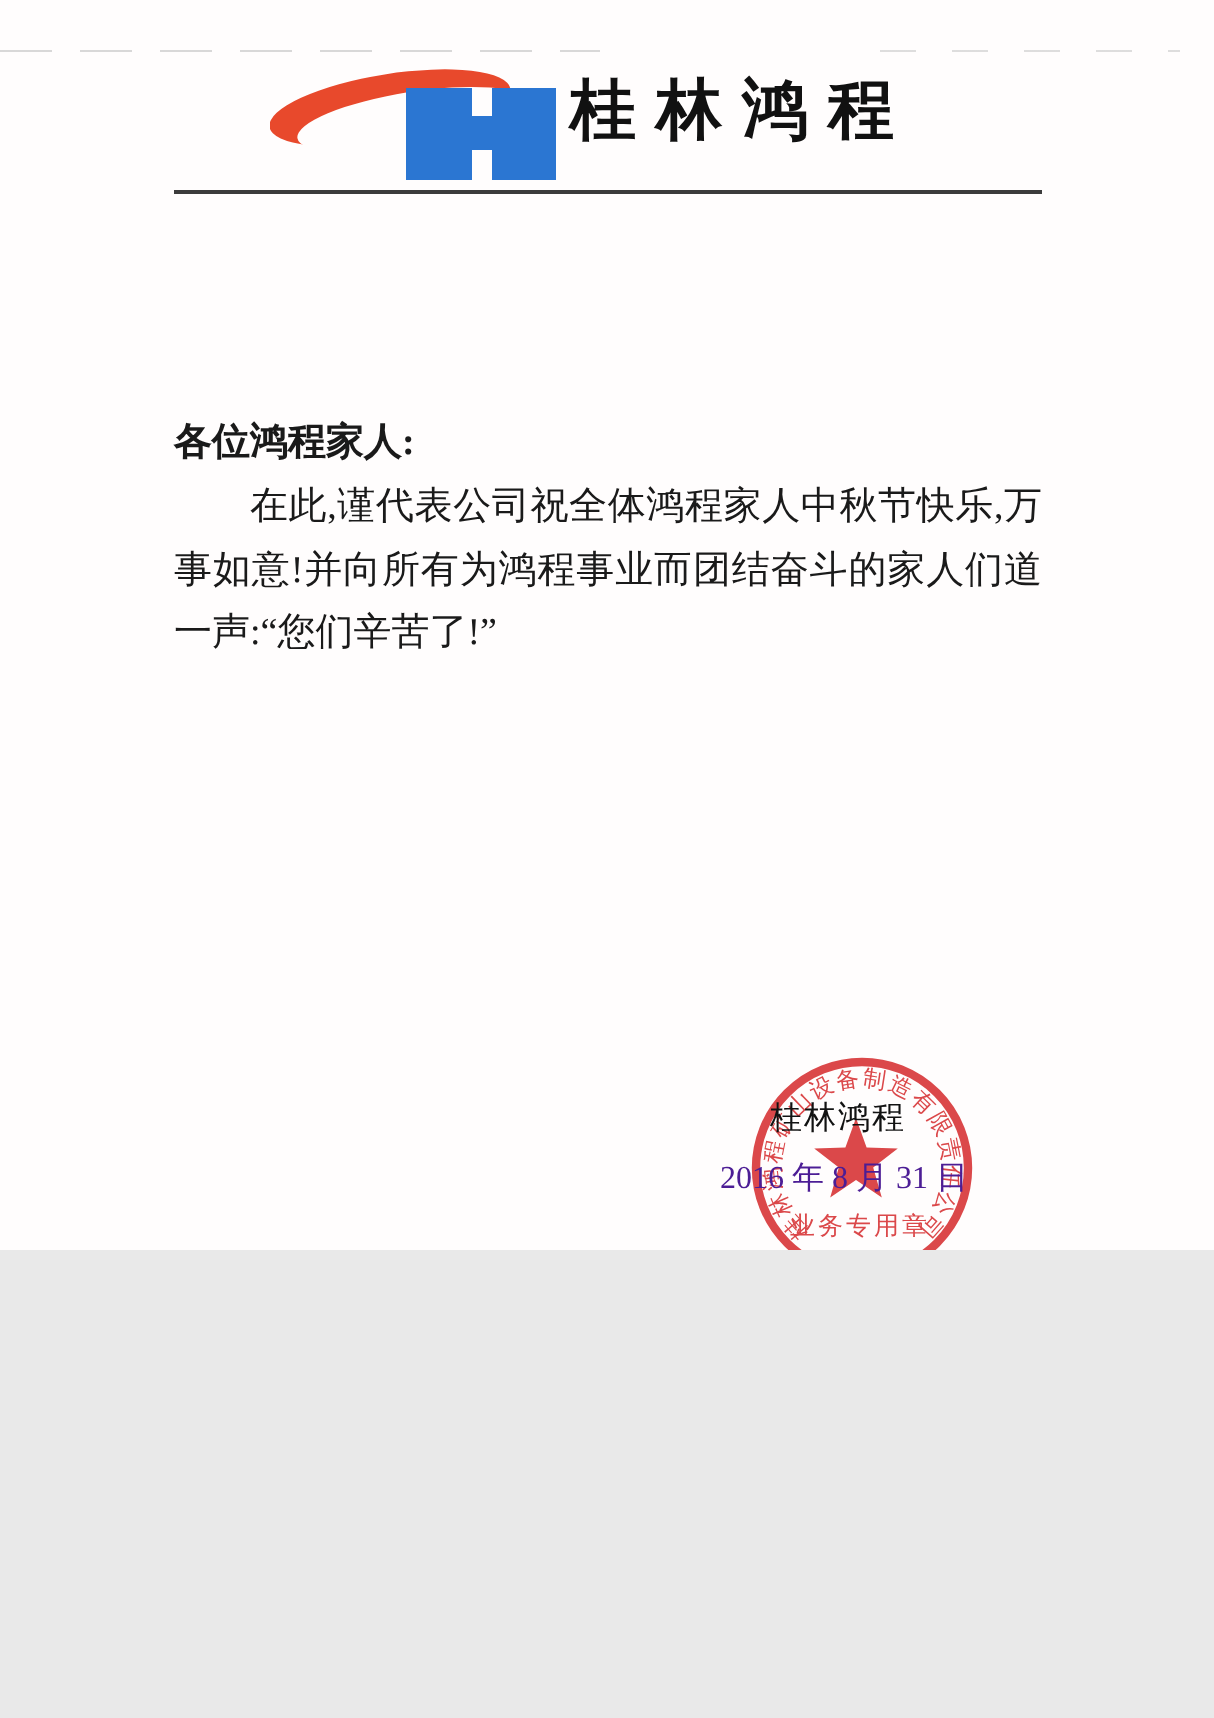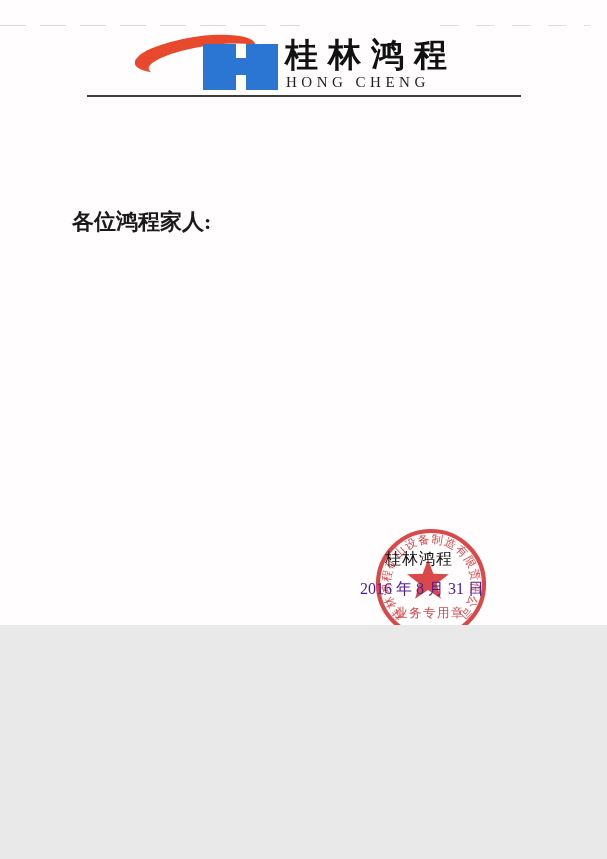--- a/index.html
+++ b/index.html
@@ -18,22 +18,22 @@
   .logo-svg{position:absolute;left:0;top:0;}
   .logo-cn{position:absolute;left:150px;top:4px;width:190px;font-family:"Liberation Sans","DejaVu Sans",sans-serif;
     font-weight:bold;font-size:33px;letter-spacing:10px;color:#111;white-space:nowrap;line-height:34px;}
   .logo-en{position:absolute;left:151px;top:40px;width:190px;font-size:15px;letter-spacing:4.5px;
     color:#222;white-space:nowrap;font-family:"Liberation Serif",serif;}
   .divider{position:absolute;left:87px;top:95px;width:434px;height:2px;background:#3c3c3c;}
   
   .title{position:absolute;left:0;top:148px;width:607px;text-align:center;
     font-size:25px;font-weight:bold;letter-spacing:1px;}
   
-  .body-block{position:absolute;left:72px;top:206px;width:434px;
-    font-size:22px;line-height:31.8px;text-align:justify;}
+  .body-block{position:absolute;left:87px;top:206px;width:434px;
+    font-size:19px;line-height:31.8px;text-align:justify;}
   .salutation{font-weight:bold;}
   .body-block p{margin:0;text-indent:2em;}
   
   .seal{position:absolute;left:371px;top:524px;width:120px;height:120px;opacity:.92;}
   
   .sign-name{position:absolute;left:385px;top:549px;font-size:16px;letter-spacing:1px;
     color:#121212;white-space:nowrap;}
   .sign-date{position:absolute;left:360px;top:579px;font-size:16px;color:#4c1d95;white-space:nowrap;}
   
   .wm{position:absolute;left:340px;top:760px;width:267px;height:99px;overflow:hidden;}
@@ -62,27 +62,27 @@
 
   <div class="logo-wrap">
     <svg class="logo-svg" width="160" height="62" viewBox="0 0 160 62">
       <ellipse cx="60" cy="20" rx="61" ry="17" fill="#e8492c" transform="rotate(-9 60 20)"></ellipse>
       <ellipse cx="71" cy="26" rx="58" ry="14" fill="#fffdfd" transform="rotate(-9 71 26)"></ellipse>
       <rect x="68" y="10" width="33" height="46" fill="#2b76d2"></rect>
       <rect x="111" y="10" width="32" height="46" fill="#2b76d2"></rect>
       <rect x="96" y="24" width="20" height="17" fill="#2b76d2"></rect>
     </svg>
     <div class="logo-cn">桂林鸿程</div>
-    <div class="logo-en">HONG CHENG</div>
   </div>
   <div class="divider"></div>
 
 
   <div class="body-block">
     <div class="salutation">各位鸿程家人:</div>
+    <p>在此,谨代表公司祝全体鸿程家人中秋节快乐,万事如意!并向所有为鸿程事业而团结奋斗的家人们道一声:“您们辛苦了!”</p>
   </div>
 
   <svg class="seal" viewBox="0 0 120 120">
     <defs>
       <path id="sealArc" d="M 33.6,91.4 A 41,41 0 1 1 86.4,91.4" fill="none"></path>
     </defs>
     <circle cx="60" cy="60" r="53" fill="none" stroke="#d8393b" stroke-width="4.2"></circle>
     <polygon fill="#d8393b" points="57,35 62.3,49.7 77.9,50.2 65.6,59.8 69.9,74.8 57,66 44.1,74.8 48.4,59.8 36.1,50.2 51.7,49.7"></polygon>
     <text font-size="11.5" fill="#d8393b" letter-spacing="1" font-family="Liberation Serif, DejaVu Serif, serif">
       <textPath href="#sealArc" startOffset="50%" text-anchor="middle">桂林鸿程矿山设备制造有限责任公司</textPath>

